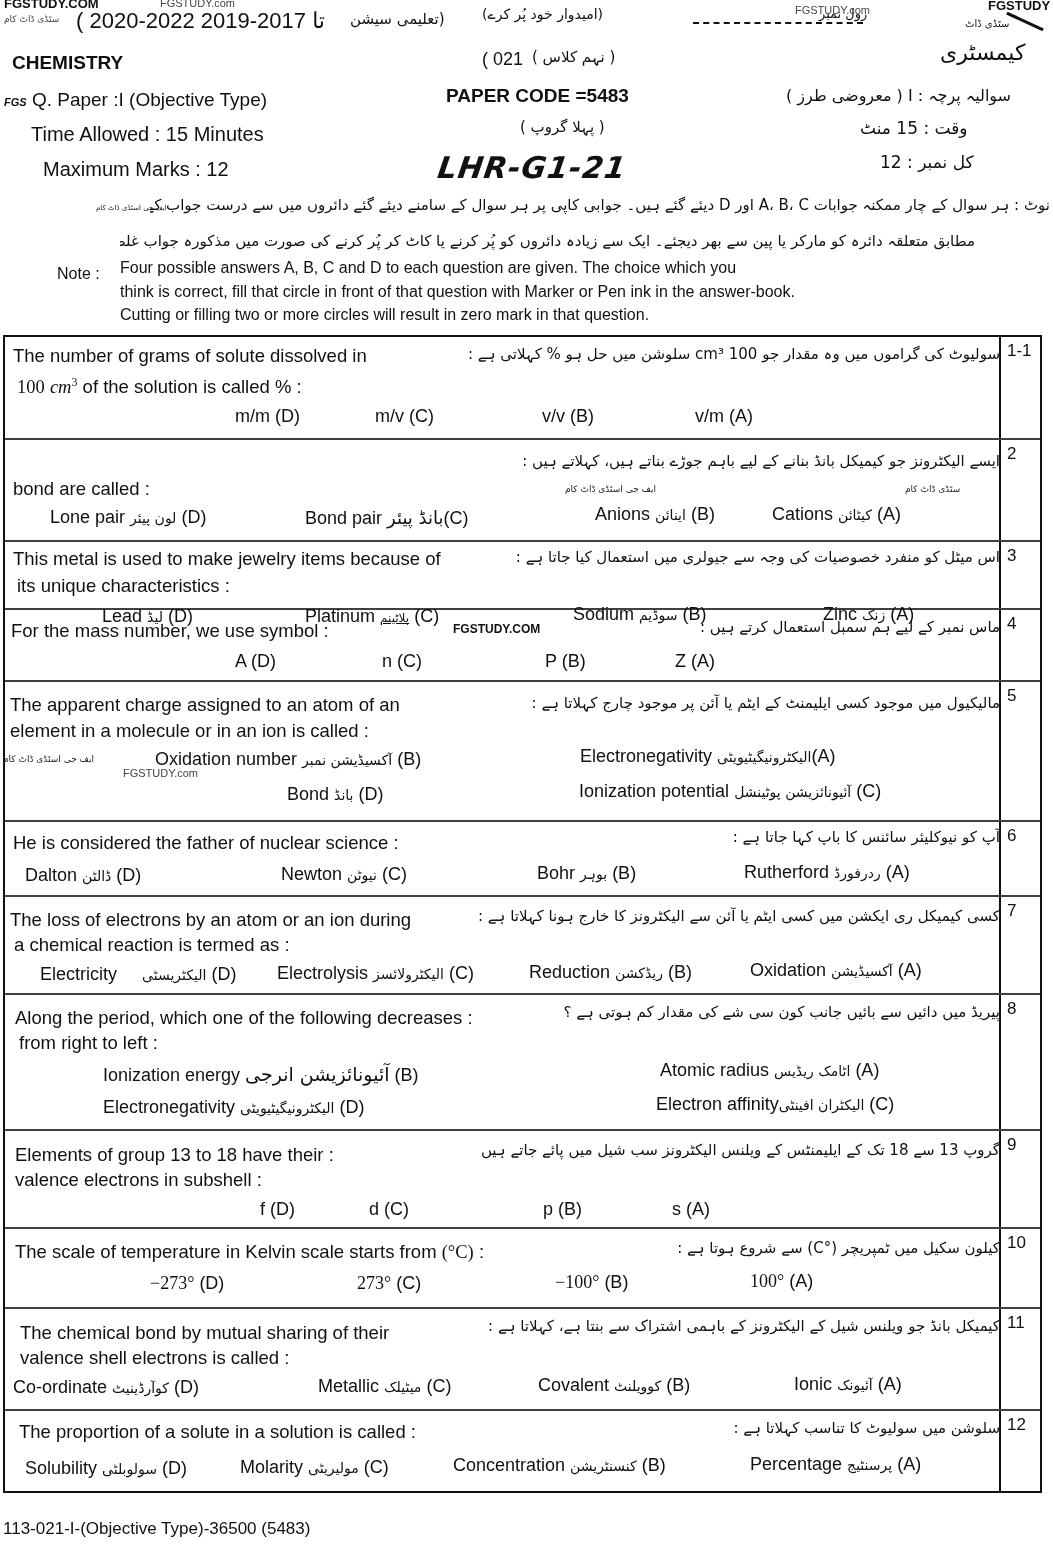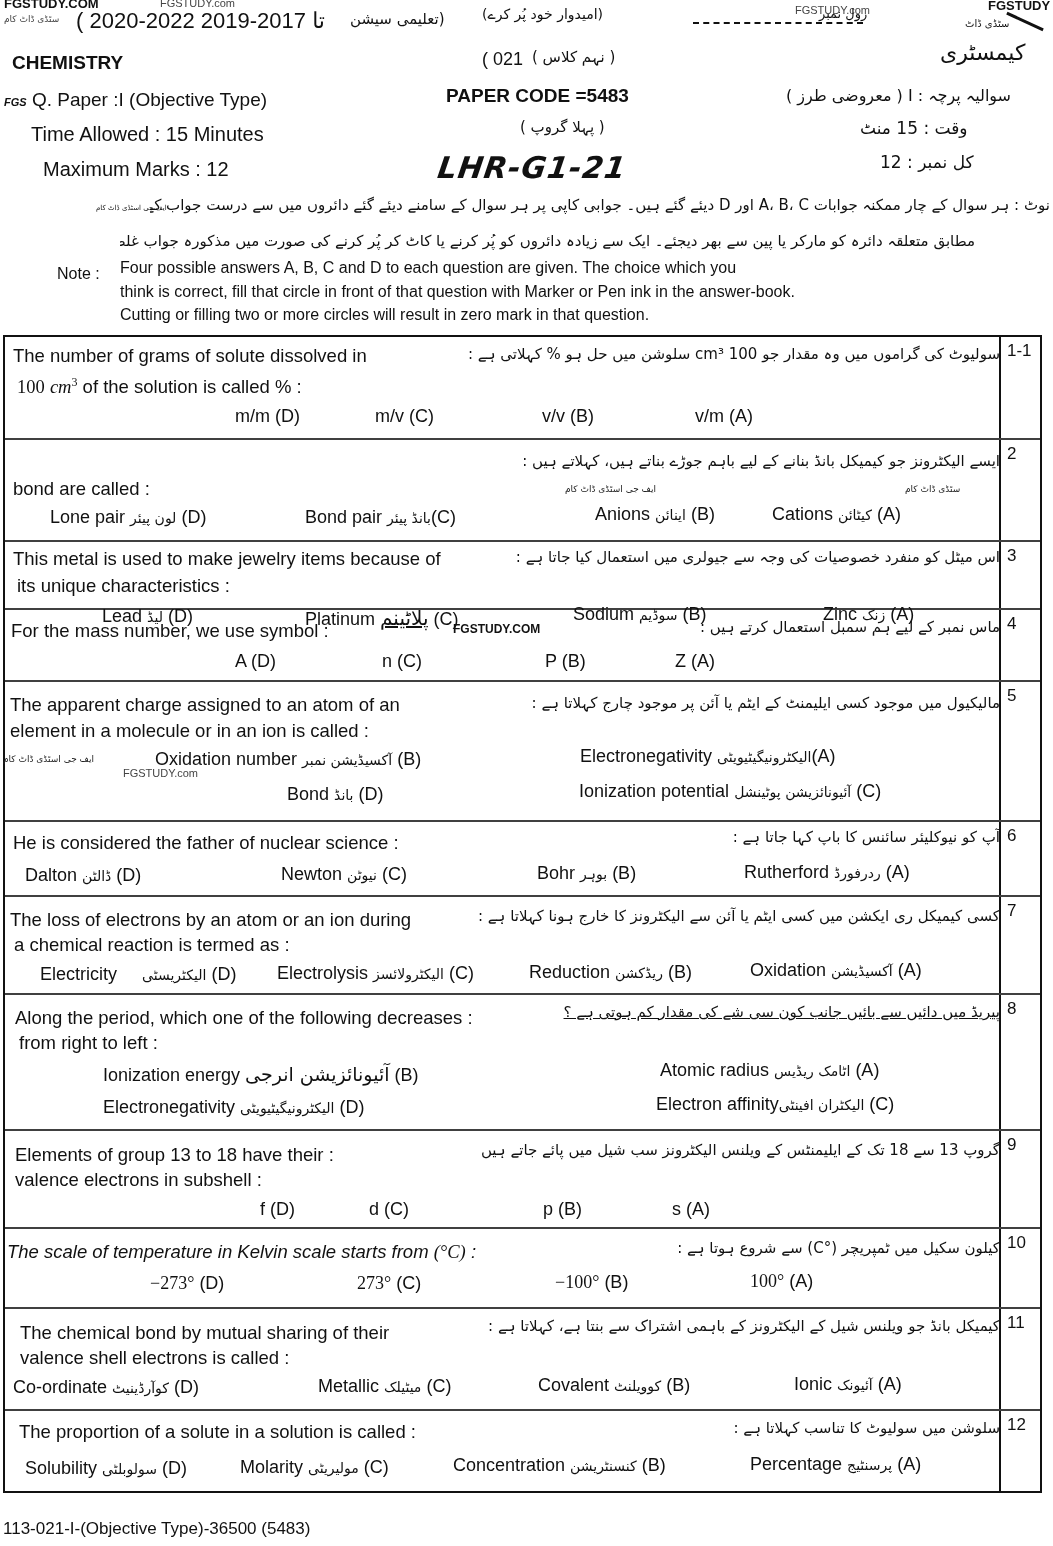--- a/index.html
+++ b/index.html
@@ -92,34 +92,34 @@
     <div class="qnum">1-1</div>
   </div>
 
   <div class="qrow" style="height:102px;">
     <div class="qbody">
       <span class="abs qtxt" style="left:8px;top:38px;">bond are called :</span>
       <div class="abs urdu qurdu" style="left:480px;top:12px;width:515px;text-align:right;">ایسے الیکٹرونز جو کیمیکل بانڈ بنانے کے لیے باہم جوڑے بناتے ہیں، کہلاتے ہیں :</div>
       <span class="abs small-urdu urdu" style="left:560px;top:44px;">ایف جی اسٹڈی ڈاٹ کام</span>
       <span class="abs small-urdu urdu" style="left:900px;top:44px;">سٹڈی ڈاٹ کام</span>
       <span class="abs opt" style="left:45px;top:67px;"><span>Lone pair</span> <span class="urdu" style="font-size:14px;">لون پیئر</span> <span>(D)</span></span>
-      <span class="abs opt" style="left:300px;top:67px;"><span>Bond pair</span> <span class="urdu" style="font-size:14px;">بانڈ پیئر</span><span>(C)</span></span>
+      <span class="abs opt" style="left:300px;top:67px;"><span>Bond pair</span> <span class="urdu" style="font-size:18px;">بانڈ پیئر</span><span>(C)</span></span>
       <span class="abs opt" style="left:590px;top:64px;"><span>Anions</span> <span class="urdu" style="font-size:14px;">اینائن</span> <span>(B)</span></span>
       <span class="abs opt" style="left:767px;top:64px;"><span>Cations</span> <span class="urdu" style="font-size:14px;">کیٹائن</span>  <span>(A)</span></span>
     </div>
     <div class="qnum">2</div>
   </div>
 
   <div class="qrow" style="height:68px;">
     <div class="qbody">
       <span class="abs qtxt" style="left:8px;top:6px;">This metal is used to make jewelry items because of</span>
       <span class="abs qtxt" style="left:12px;top:33px;">its unique characteristics :</span>
       <div class="abs urdu qurdu" style="left:560px;top:6px;width:435px;text-align:right;">اس میٹل کو منفرد خصوصیات کی وجہ سے جیولری میں استعمال کیا جاتا ہے :</div>
       <span class="abs opt" style="left:97px;top:64px;"><span>Lead</span> <span class="urdu" style="font-size:14px;">لیڈ</span>  <span>(D)</span></span>
-      <span class="abs opt" style="left:300px;top:64px;"><span>Platinum</span> <span class="urdu" style="font-size:20px;text-decoration:underline;">پلاٹینم</span>  <span>(C)</span></span>
+      <span class="abs opt" style="left:300px;top:64px;"><span>Platinum</span> <span class="urdu" style="font-size:12px;text-decoration:underline;">پلاٹینم</span>  <span>(C)</span></span>
       <span class="abs opt" style="left:568px;top:62px;"><span>Sodium</span> <span class="urdu" style="font-size:14px;">سوڈیم</span> <span>(B)</span></span>
       <span class="abs opt" style="left:818px;top:62px;"><span>Zinc</span> <span class="urdu" style="font-size:14px;">زنک</span> <span>(A)</span></span>
     </div>
     <div class="qnum">3</div>
   </div>
 
   <div class="qrow" style="height:72px;">
     <div class="qbody">
       <span class="abs qtxt" style="left:6px;top:10px;">For the mass number, we use symbol :</span>
       <span class="abs wmb" style="left:448px;top:12px;font-size:12px;">FGSTUDY.COM</span>
@@ -169,21 +169,21 @@
       <span class="abs opt" style="left:524px;top:65px;"><span>Reduction</span> <span class="urdu" style="font-size:14px;">ریڈکشن</span> <span>(B)</span></span>
       <span class="abs opt" style="left:745px;top:63px;"><span>Oxidation</span> <span class="urdu" style="font-size:14px;">آکسیڈیشن</span> <span>(A)</span></span>
     </div>
     <div class="qnum">7</div>
   </div>
 
   <div class="qrow" style="height:136px;">
     <div class="qbody">
       <span class="abs qtxt" style="left:10px;top:12px;">Along the period, which one of the following decreases :</span>
       <span class="abs qtxt" style="left:14px;top:37px;">from right to left :</span>
-      <div class="abs urdu qurdu" style="left:585px;top:8px;width:410px;text-align:center;text-decoration:underline;">پیریڈ میں دائیں سے بائیں جانب کون سی شے کی مقدار کم ہوتی ہے ؟</div>
+      <div class="abs urdu qurdu" style="left:585px;top:8px;width:410px;text-align:center;">پیریڈ میں دائیں سے بائیں جانب کون سی شے کی مقدار کم ہوتی ہے ؟</div>
       <span class="abs opt" style="left:98px;top:68px;"><span>Ionization energy</span> <span class="urdu" style="font-size:19px;">آئیونائزیشن انرجی</span>  <span>(B)</span></span>
       <span class="abs opt" style="left:655px;top:65px;"><span>Atomic radius</span>  <span class="urdu" style="font-size:14px;">اٹامک ریڈیس</span> <span>(A)</span></span>
       <span class="abs opt" style="left:98px;top:102px;"><span>Electronegativity</span>     <span class="urdu" style="font-size:14px;">الیکٹرونیگیٹیویٹی</span>  <span>(D)</span></span>
       <span class="abs opt" style="left:651px;top:99px;"><span>Electron affinity</span><span class="urdu" style="font-size:14px;">الیکٹران افینٹی</span>  <span>(C)</span></span>
     </div>
     <div class="qnum">8</div>
   </div>
 
   <div class="qrow" style="height:98px;">
     <div class="qbody">
@@ -193,21 +193,21 @@
       <span class="abs opt" style="left:255px;top:68px;"><span>f</span> <span>(D)</span></span>
       <span class="abs opt" style="left:364px;top:68px;"><span>d</span>  <span>(C)</span></span>
       <span class="abs opt" style="left:538px;top:68px;"><span>p</span>  <span>(B)</span></span>
       <span class="abs opt" style="left:667px;top:68px;"><span>s</span>  <span>(A)</span></span>
     </div>
     <div class="qnum">9</div>
   </div>
 
   <div class="qrow" style="height:80px;">
     <div class="qbody">
-      <span class="abs qtxt" style="left:2px;top:12px;font-style:italic;"><span>The scale of temperature in Kelvin scale starts from</span> <span class="serif">(°C)</span>  <span>:</span></span>
+      <span class="abs qtxt" style="left:10px;top:12px;"><span>The scale of temperature in Kelvin scale starts from</span> <span class="serif">(°C)</span>  <span>:</span></span>
       <div class="abs urdu qurdu" style="left:640px;top:10px;width:355px;text-align:right;">کیلون سکیل میں ٹمپریچر (°C) سے شروع ہوتا ہے :</div>
       <span class="abs opt" style="left:145px;top:44px;"><span class="serif">−273°</span>  <span>(D)</span></span>
       <span class="abs opt" style="left:352px;top:44px;"><span class="serif">273°</span>  <span>(C)</span></span>
       <span class="abs opt" style="left:550px;top:43px;"><span class="serif">−100°</span>  <span>(B)</span></span>
       <span class="abs opt" style="left:745px;top:42px;"><span class="serif">100°</span>  <span>(A)</span></span>
     </div>
     <div class="qnum">10</div>
   </div>
 
   <div class="qrow" style="height:102px;">

